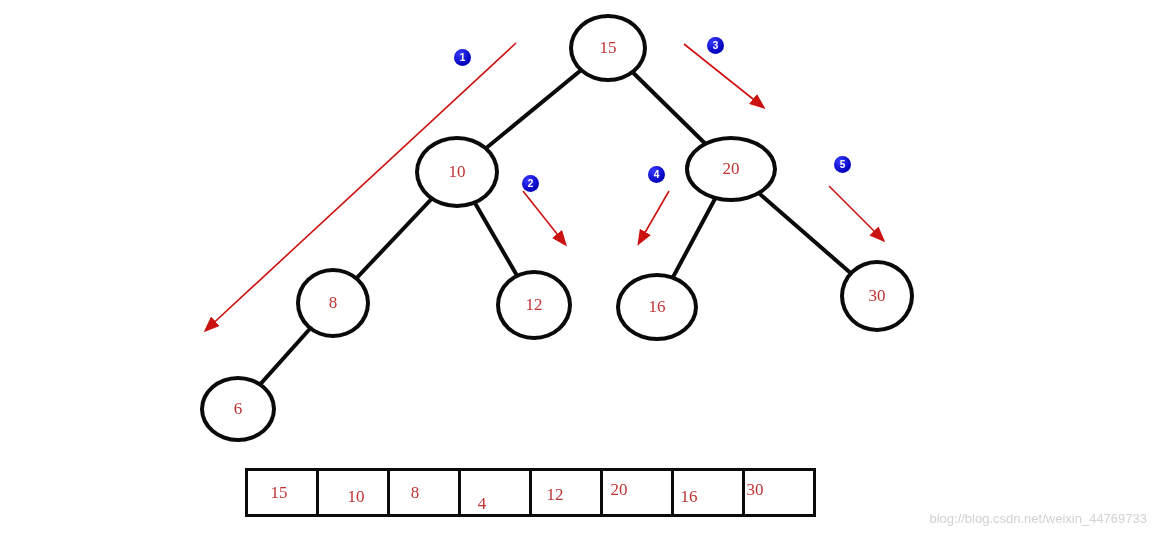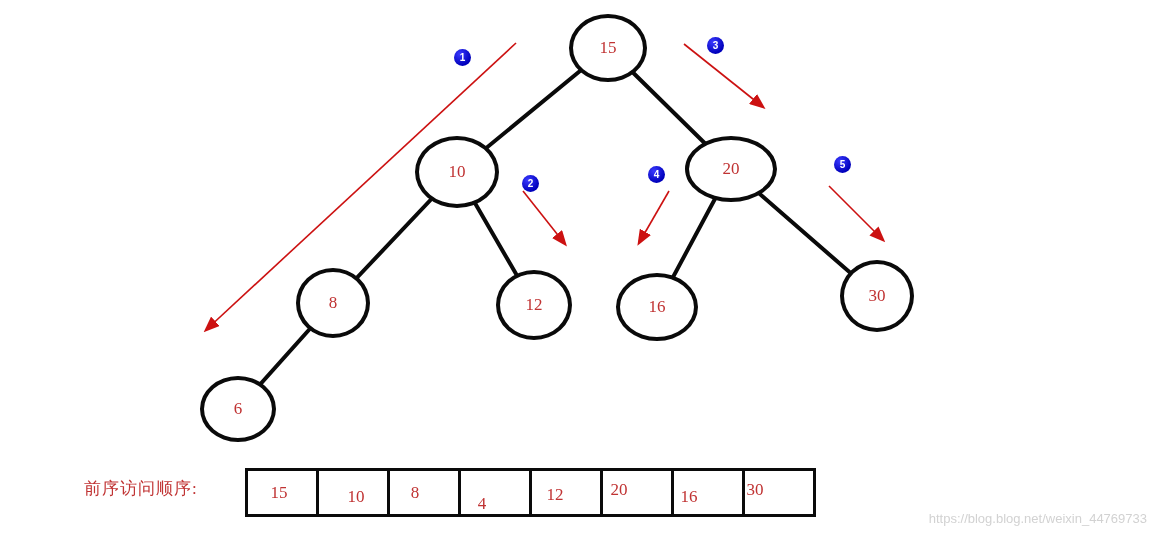--- a/index.html
+++ b/index.html
@@ -152,21 +152,20 @@
   <div class="node" style="left:200px; top:376px; width:76px; height:66px;">
     <span>6</span>
   </div>
 
   <div class="badge" style="left:454px; top:49px;">1</div>
   <div class="badge" style="left:522px; top:175px;">2</div>
   <div class="badge" style="left:707px; top:37px;">3</div>
   <div class="badge" style="left:648px; top:166px;">4</div>
   <div class="badge" style="left:834px; top:156px;">5</div>
 
-  <span class="seq-label">前序访问顺序:</span>
 
   <div class="cells">
     <div class="cell">
       <span class="v v0">15</span>
     </div>
     <div class="cell">
       <span class="v v1">10</span>
     </div>
     <div class="cell">
       <span class="v v2">8</span>
@@ -181,15 +180,15 @@
       <span class="v v5">20</span>
     </div>
     <div class="cell">
       <span class="v v6">16</span>
     </div>
     <div class="cell">
       <span class="v v7">30</span>
     </div>
   </div>
 
-  <div class="watermark">https://blog.blog.net/weixin_44769733</div>
+  <div class="watermark">blog://blog.csdn.net/weixin_44769733</div>
 
 </div>
 
 </body></html>

